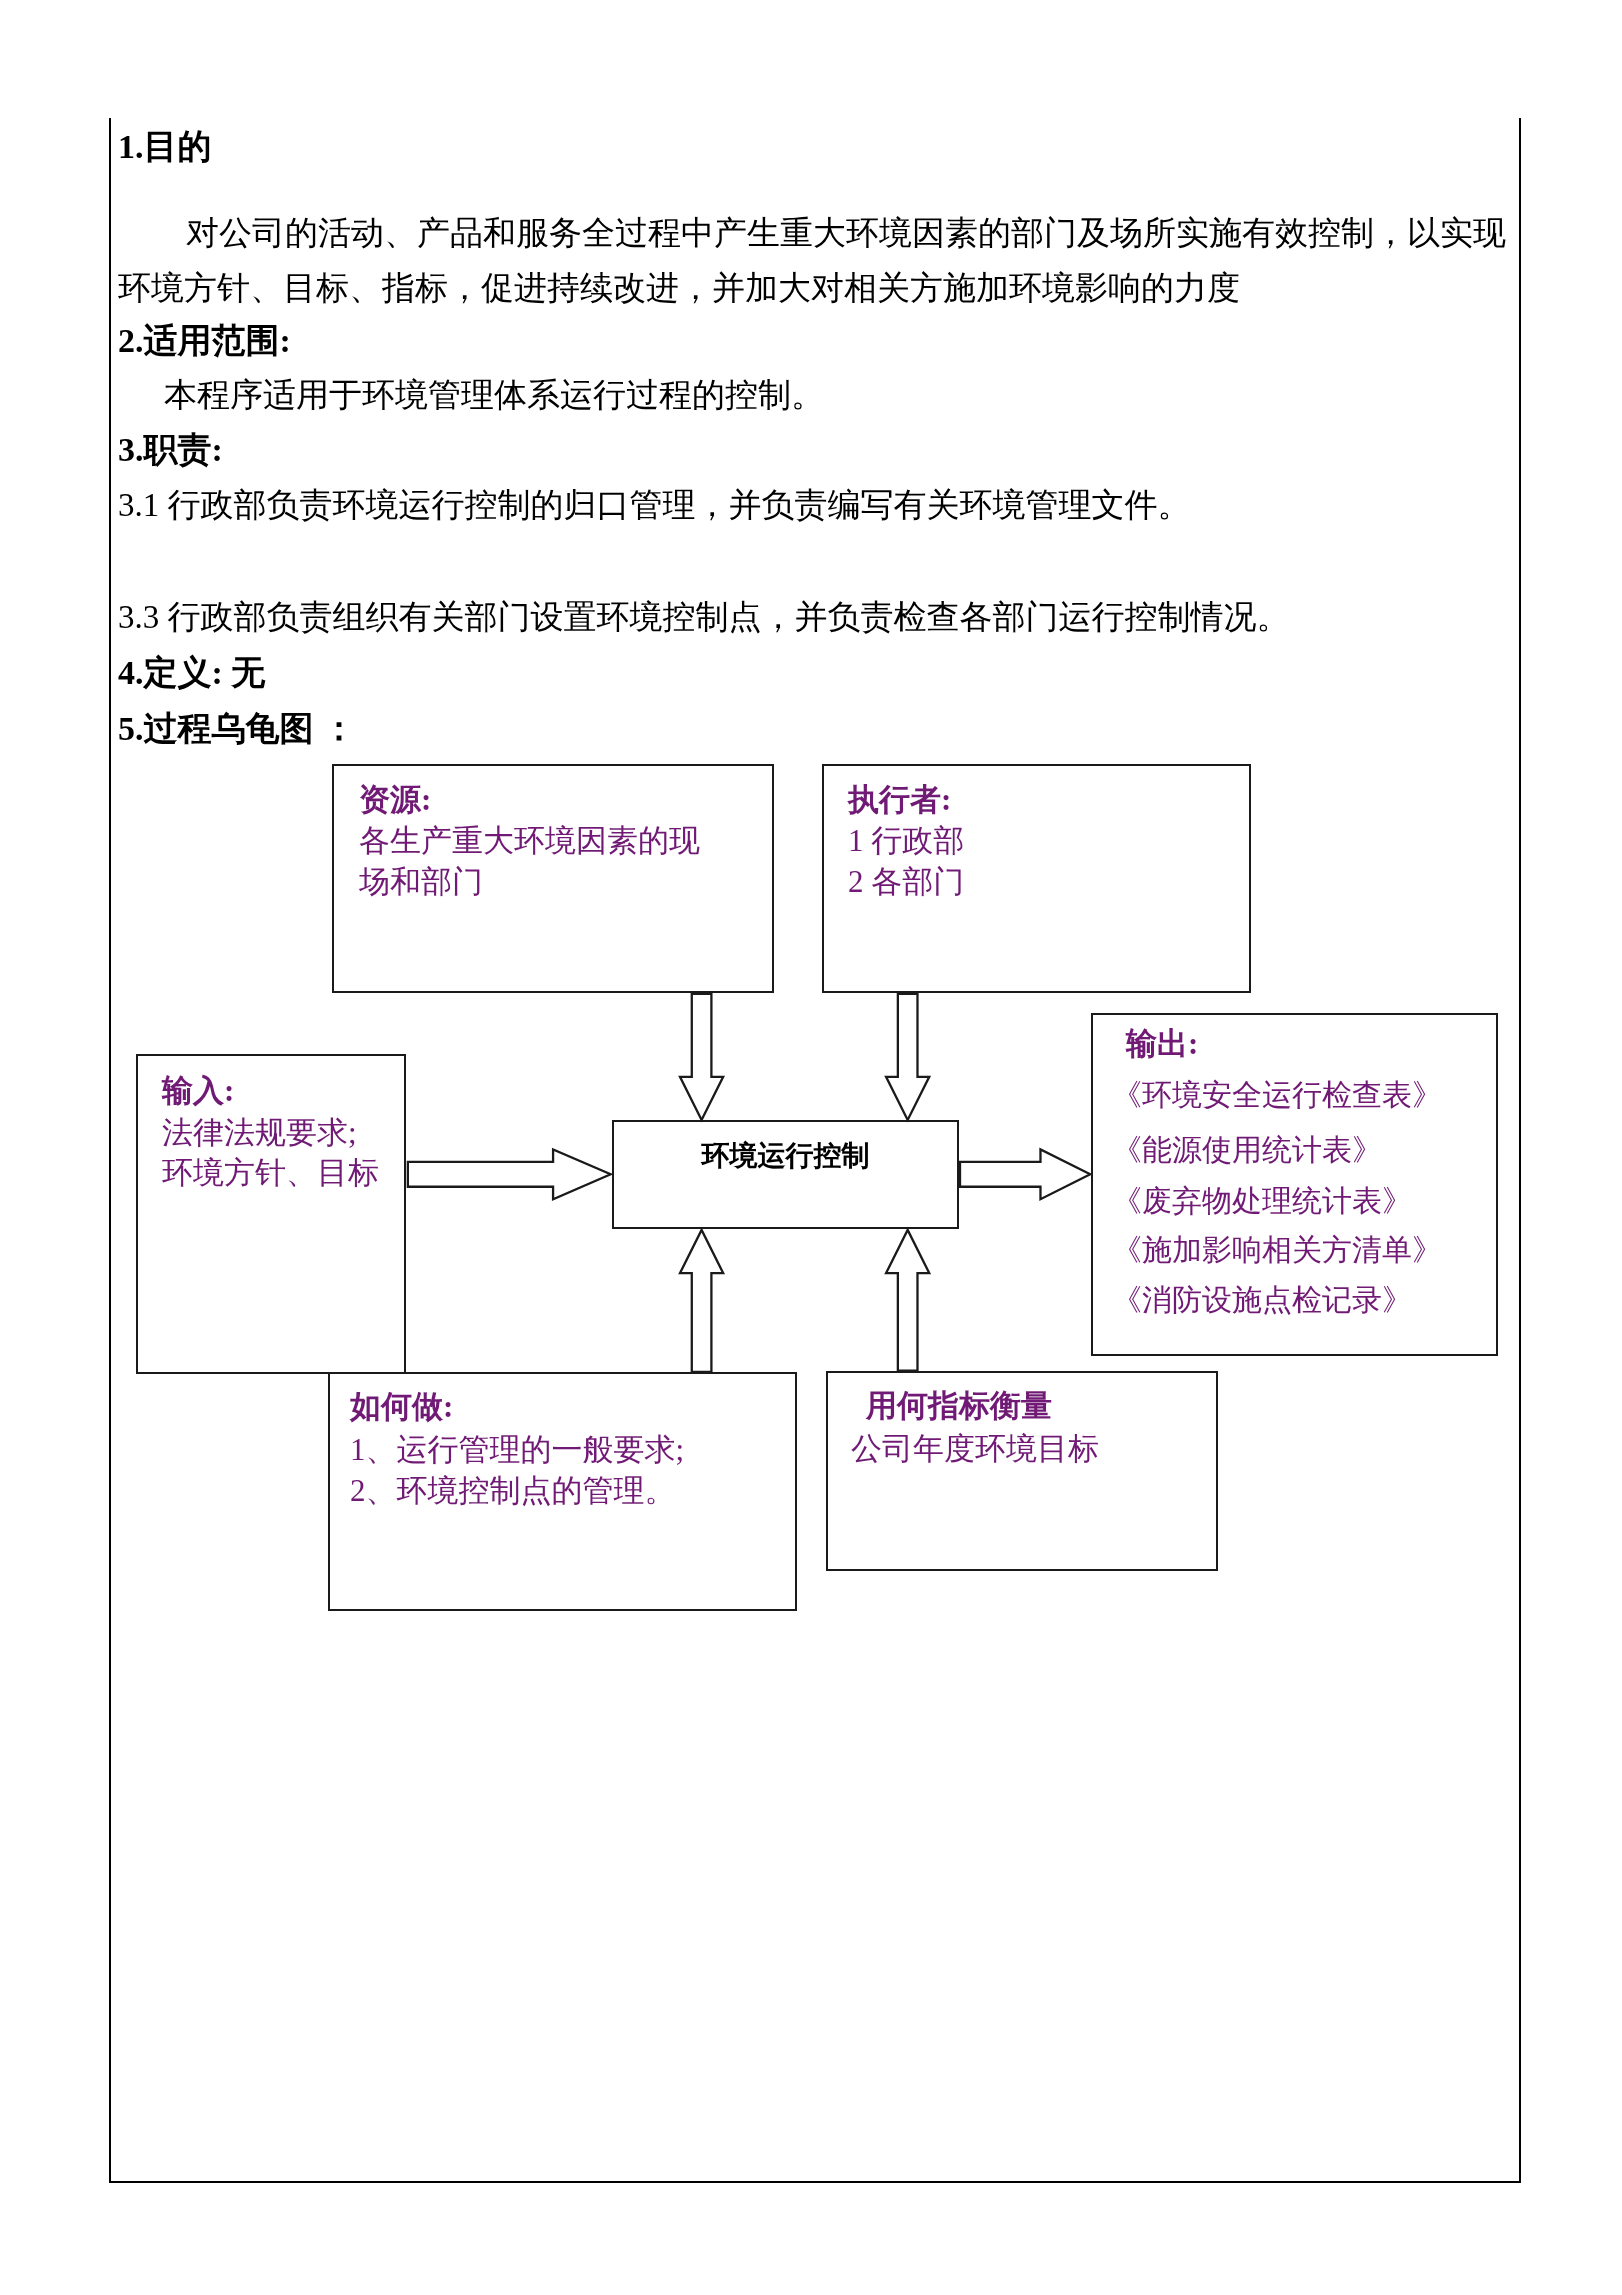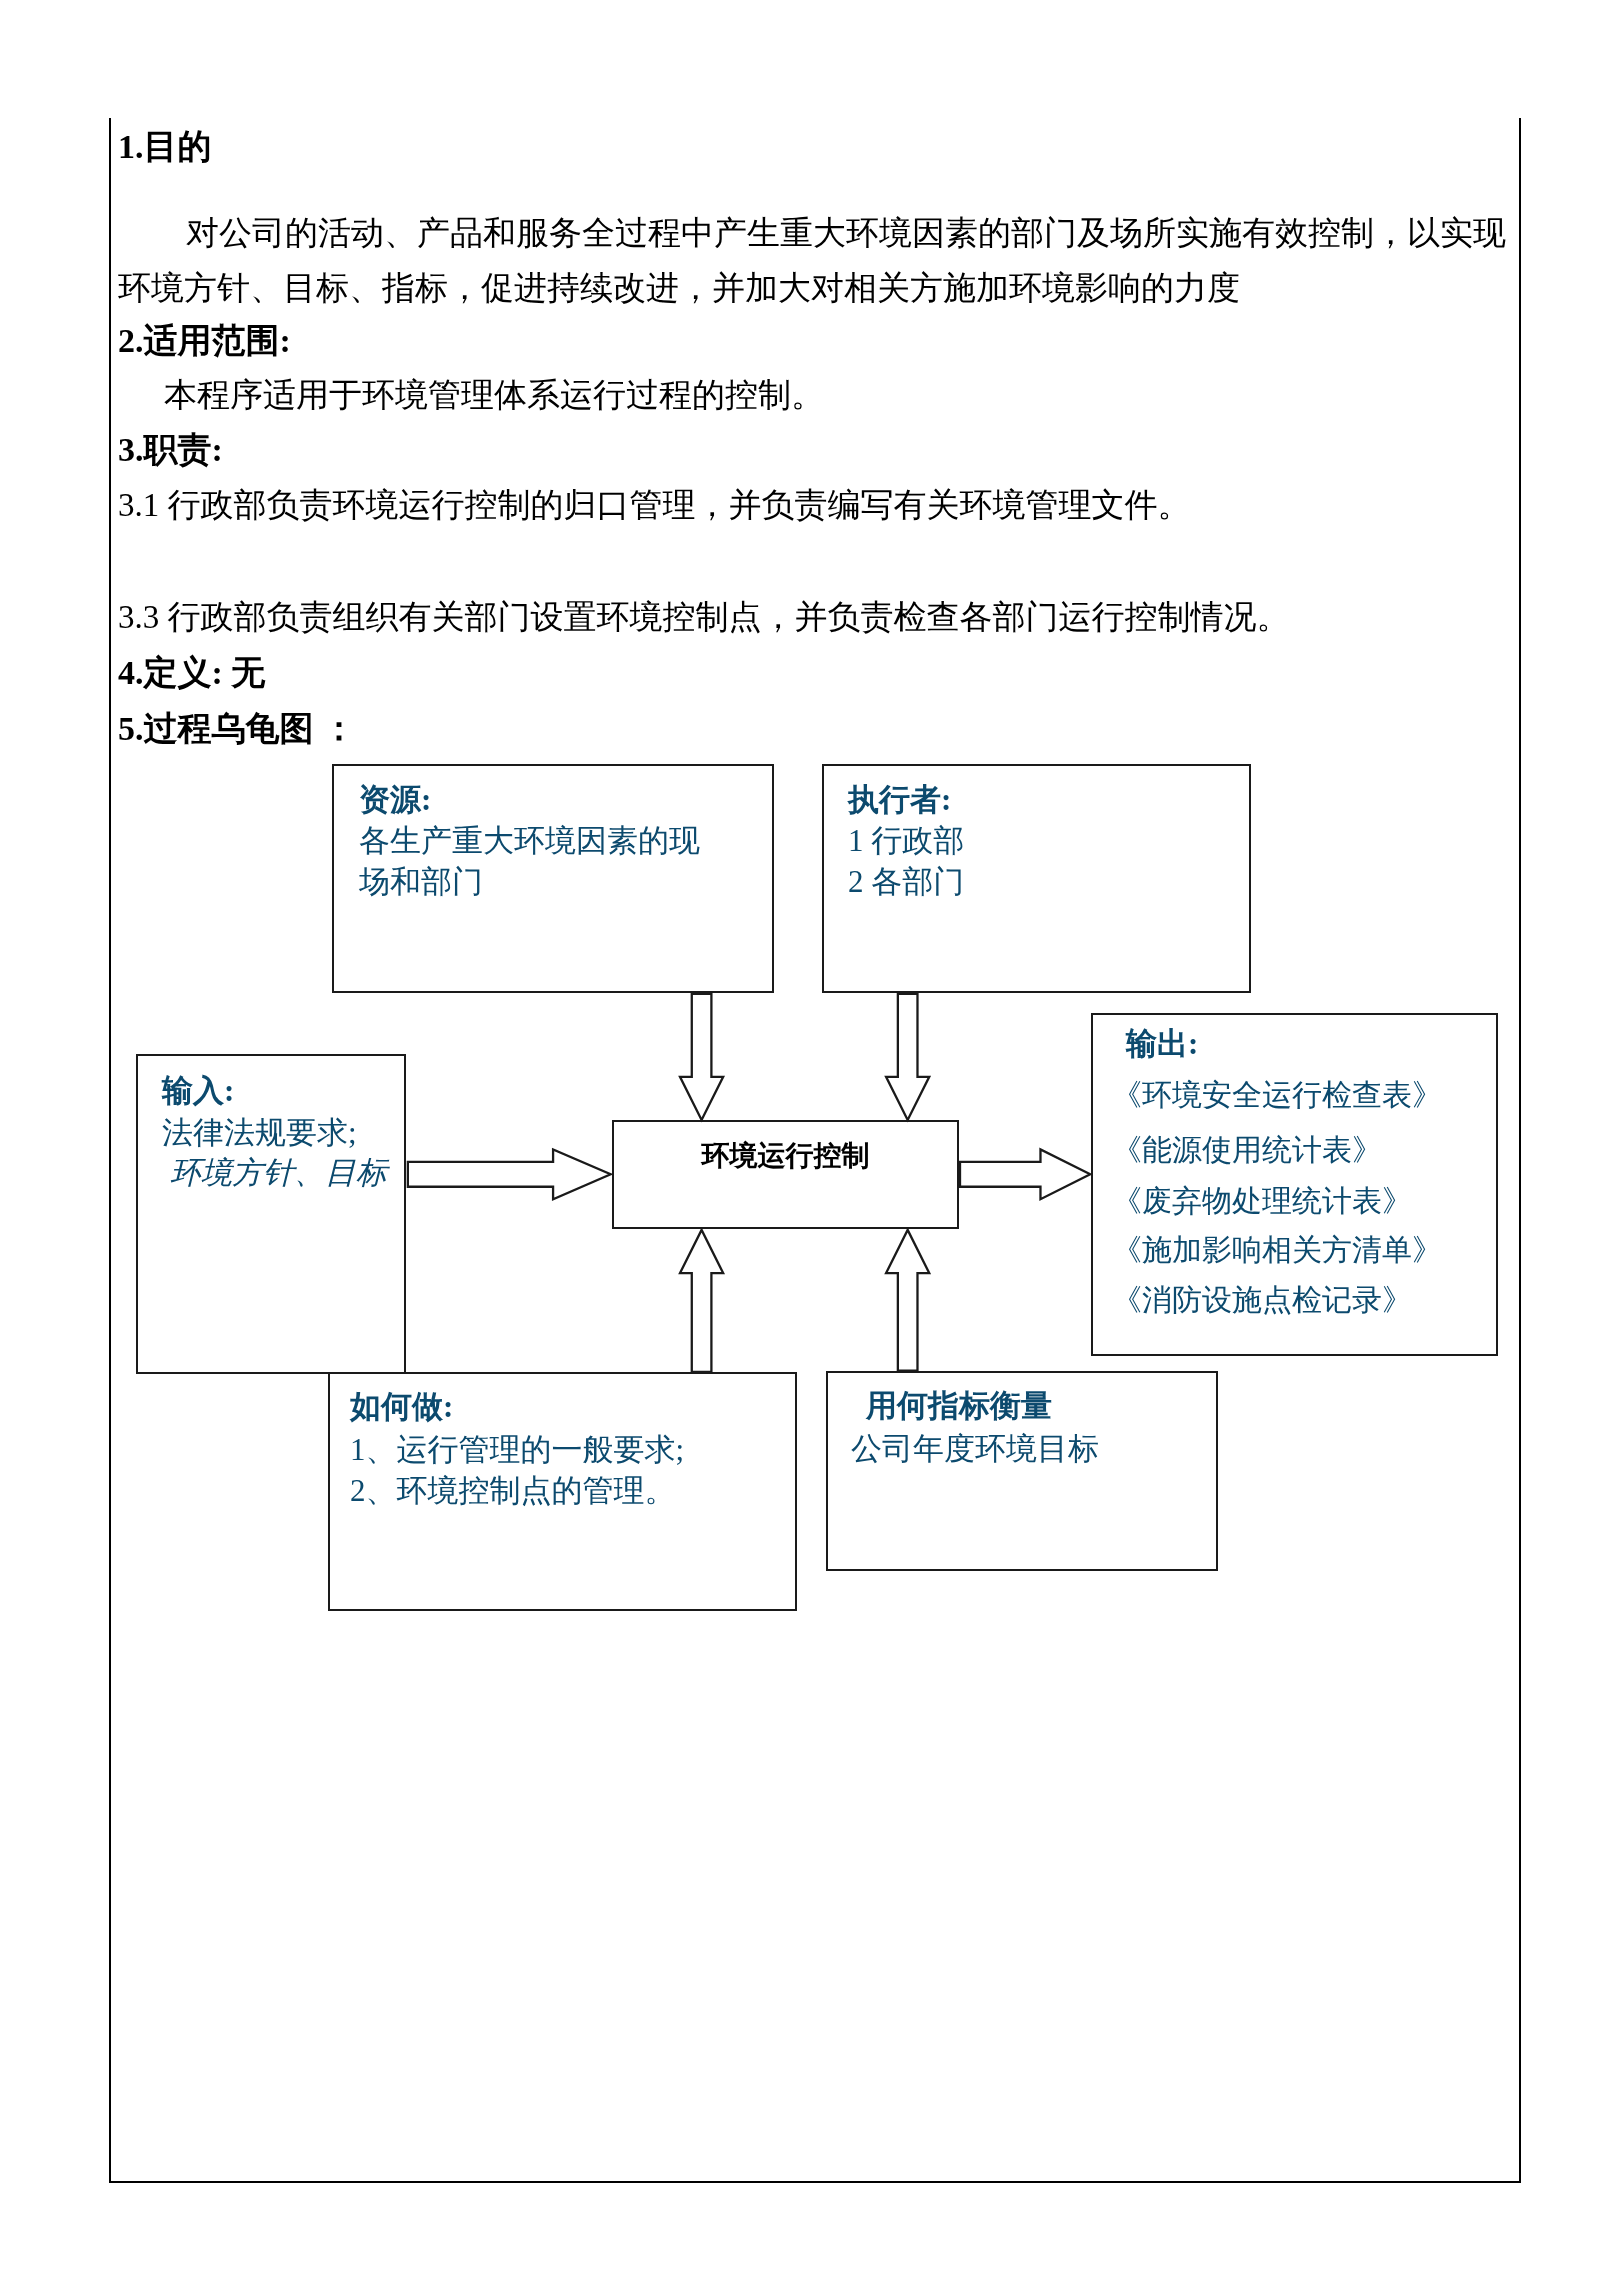--- a/index.html
+++ b/index.html
@@ -16,21 +16,21 @@
     position:absolute;
     left:109px;top:118px;
     width:1408px;height:2063px;
     border-left:2px solid #000;
     border-right:2px solid #000;
     border-bottom:2px solid #000;
   }
   .ln{position:absolute;white-space:pre;font-size:33px;line-height:1.1;color:#000;}
   .hd{font-size:34px;font-weight:bold;}
   .box{position:absolute;border:2px solid #1a1a1a;background:#fff;box-sizing:border-box;}
-  .bt{position:absolute;white-space:pre;font-size:31px;line-height:1.1;color:#0c4a6e;}
+  .bt{position:absolute;white-space:pre;font-size:31px;line-height:1.1;color:#701a75;}
   .btb{font-weight:bold;}
   .out{font-size:30px;}
   #arrows{position:absolute;left:0;top:0;pointer-events:none;}
   .proc-title{
     position:absolute;left:612px;top:1137px;width:347px;
     text-align:center;font-size:28px;font-weight:bold;white-space:pre;
   }
 </style>
 </head>
 <body>
@@ -72,21 +72,21 @@
   <div class="bt btb" style="left:359px;top:783px;">资源:</div>
   <div class="bt" style="left:359px;top:824px;">各生产重大环境因素的现</div>
   <div class="bt" style="left:359px;top:865px;">场和部门</div>
 
   <div class="bt btb" style="left:848px;top:783px;">执行者:</div>
   <div class="bt" style="left:848px;top:824px;">1 行政部</div>
   <div class="bt" style="left:848px;top:865px;">2 各部门</div>
 
   <div class="bt btb" style="left:162px;top:1074px;">输入:</div>
   <div class="bt" style="left:162px;top:1116px;">法律法规要求;</div>
-  <div class="bt" style="left:170px;top:1156px;font-style:italic;">环境方针、目标</div>
+  <div class="bt" style="left:162px;top:1156px;">环境方针、目标</div>
 
   <div class="proc-title">环境运行控制</div>
 
   <div class="bt btb" style="left:1126px;top:1027px;">输出:</div>
   <div class="bt out" style="left:1112px;top:1078px;">《环境安全运行检查表》</div>
   <div class="bt out" style="left:1112px;top:1133px;">《能源使用统计表》</div>
   <div class="bt out" style="left:1112px;top:1184px;">《废弃物处理统计表》</div>
   <div class="bt out" style="left:1112px;top:1233px;">《施加影响相关方清单》</div>
   <div class="bt out" style="left:1112px;top:1283px;">《消防设施点检记录》</div>
 

